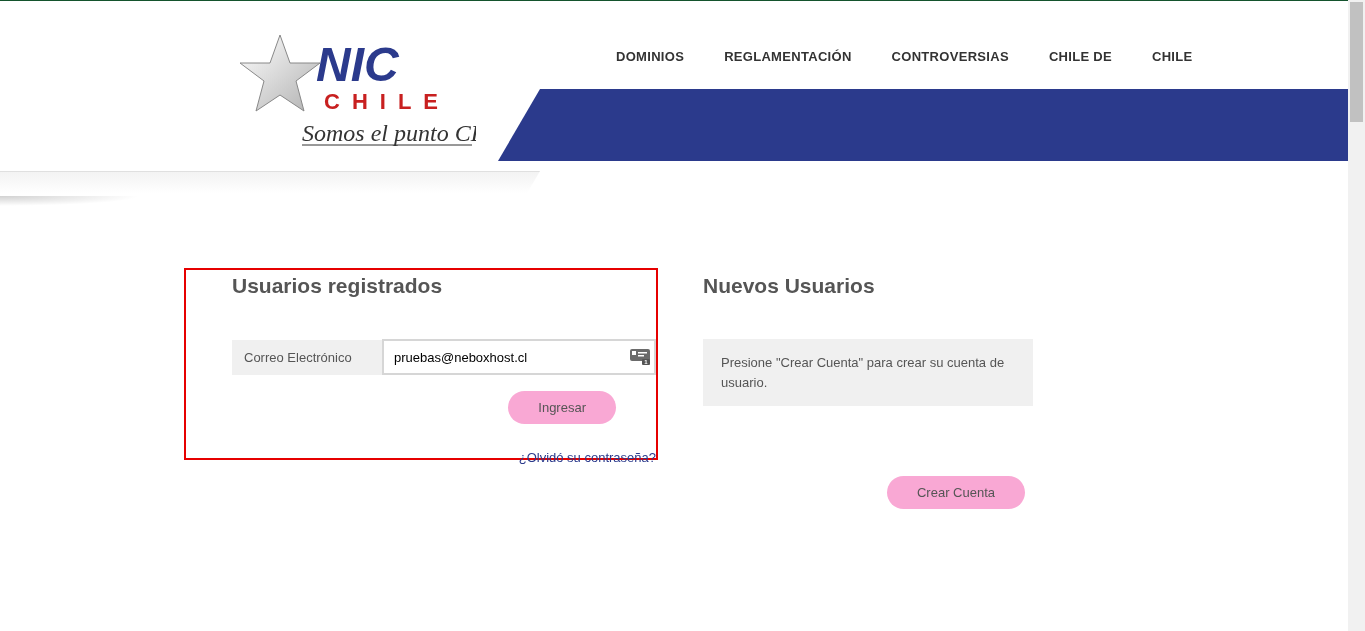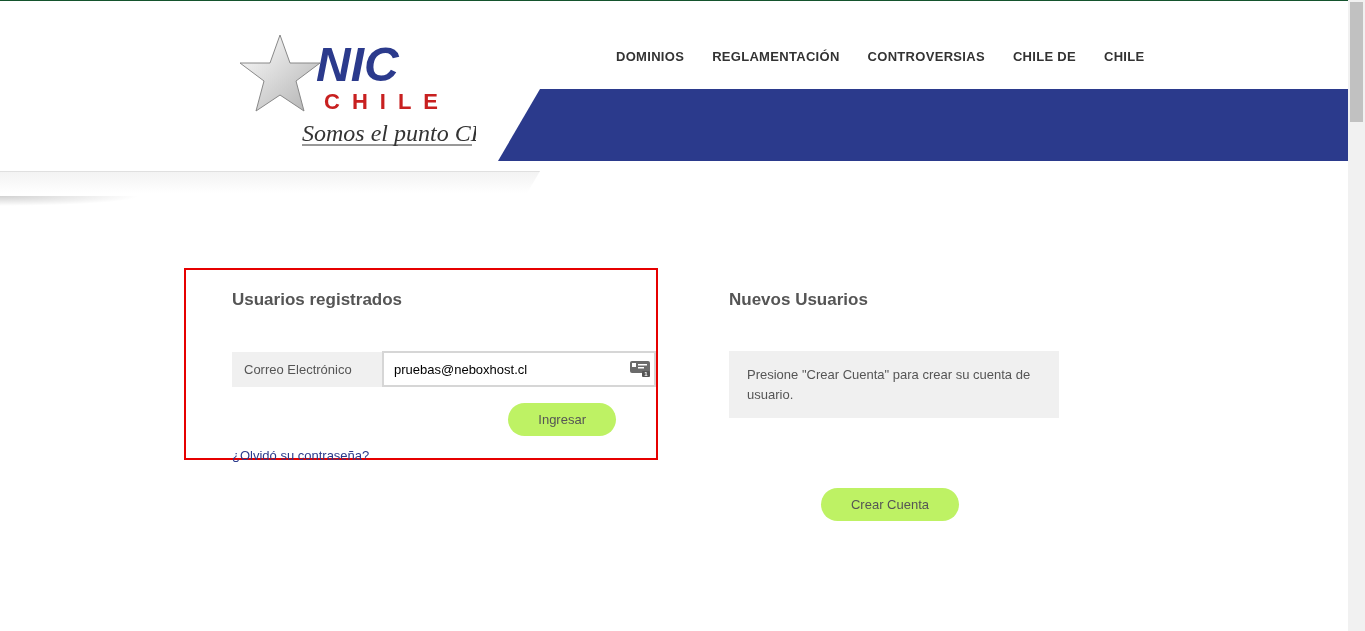--- a/index.html
+++ b/index.html
@@ -44,21 +44,21 @@
       top: 22px;
       width: 238px;
       height: 140px;
     }
     .logo-svg { width: 100%; height: 100%; }
     .nav-bar {
       position: absolute;
       top: 48px;
       left: 616px;
       display: flex;
-      gap: 28px;
+      gap: 40px;
       font-size: 13px;
       font-weight: bold;
       color: #333;
       letter-spacing: 0.3px;
       justify-content: space-between;
     }
     .nav-item { cursor: pointer; }
     .blue-band {
       position: absolute;
       top: 88px;
@@ -118,30 +118,29 @@
       pointer-events: none;
     }
     .col-left {
       position: absolute;
       left: 232px;
       top: 74px;
       width: 424px;
     }
     .col-right {
       position: absolute;
-      left: 729px;
+      left: 703px;
       top: 74px;
       width: 330px;
     }
     .section-title {
-      font-size: 17px;
+      font-size: 21px;
       font-weight: bold;
       color: #555;
       margin-bottom: 12px;
-      margin-top: 16px;
     }
     .section-divider {
       height: 1px;
       background: #e0e0e0;
       border-bottom: 1px solid #fff;
       margin-bottom: 28px;
     }
     .form-row {
       display: flex;
       align-items: center;
@@ -182,34 +181,33 @@
     }
     .btn-row {
       display: flex;
       justify-content: flex-end;
       margin-top: 16px;
       padding-right: 40px;
     }
     .btn-col-right {
       margin-top: 70px;
       padding-right: 8px;
-      justify-content: center;
     }
     .pill-button {
-      background: #bef264;
+      background: #f9a8d4;
       border: none;
       border-radius: 18px;
       padding: 9px 30px;
       font-size: 13px;
       color: #555;
       cursor: pointer;
     }
     .forgot-row {
-      text-align: left;
-      margin-top: 10px;
+      text-align: right;
+      margin-top: 24px;
     }
     .forgot-link {
       color: #2b3a8c;
       font-size: 13px;
       text-decoration: none;
       cursor: pointer;
     }
     .info-box {
       background: #f0f0f0;
       padding: 14px 18px;

